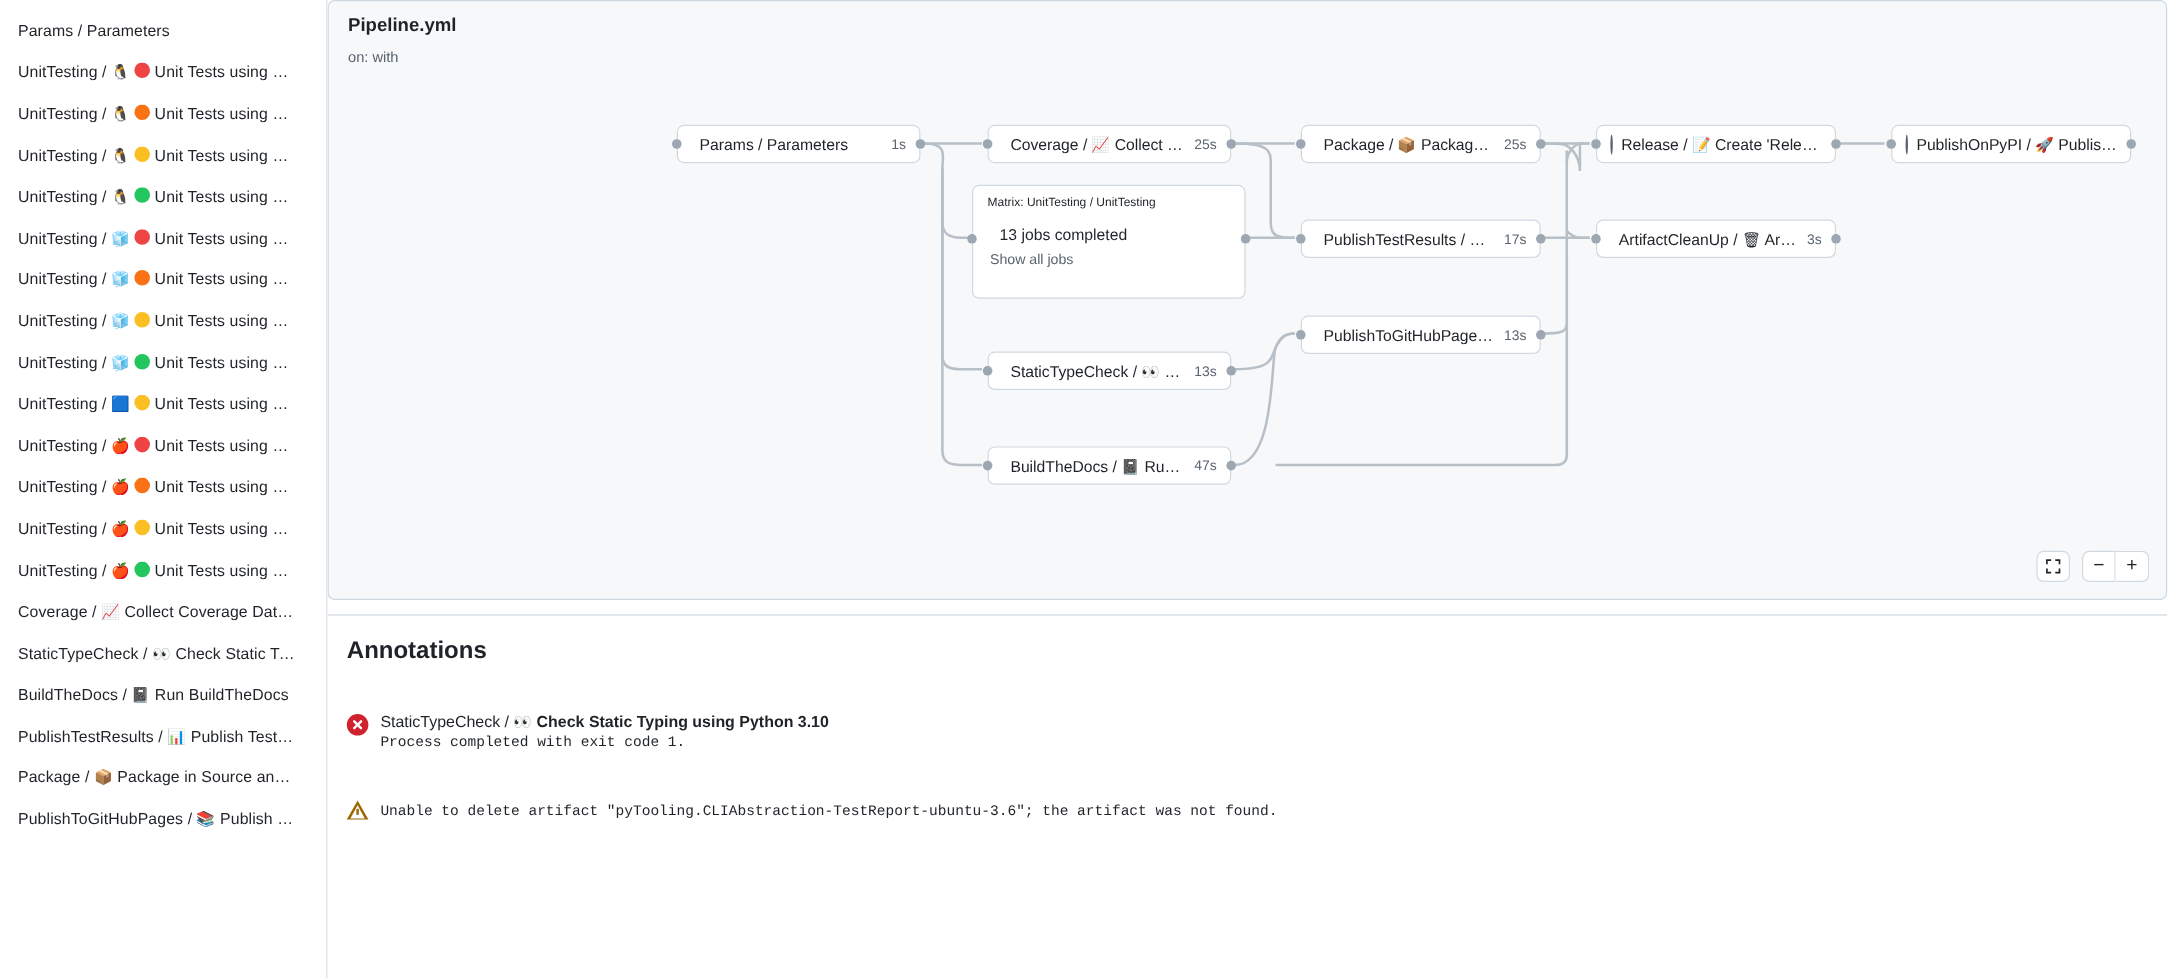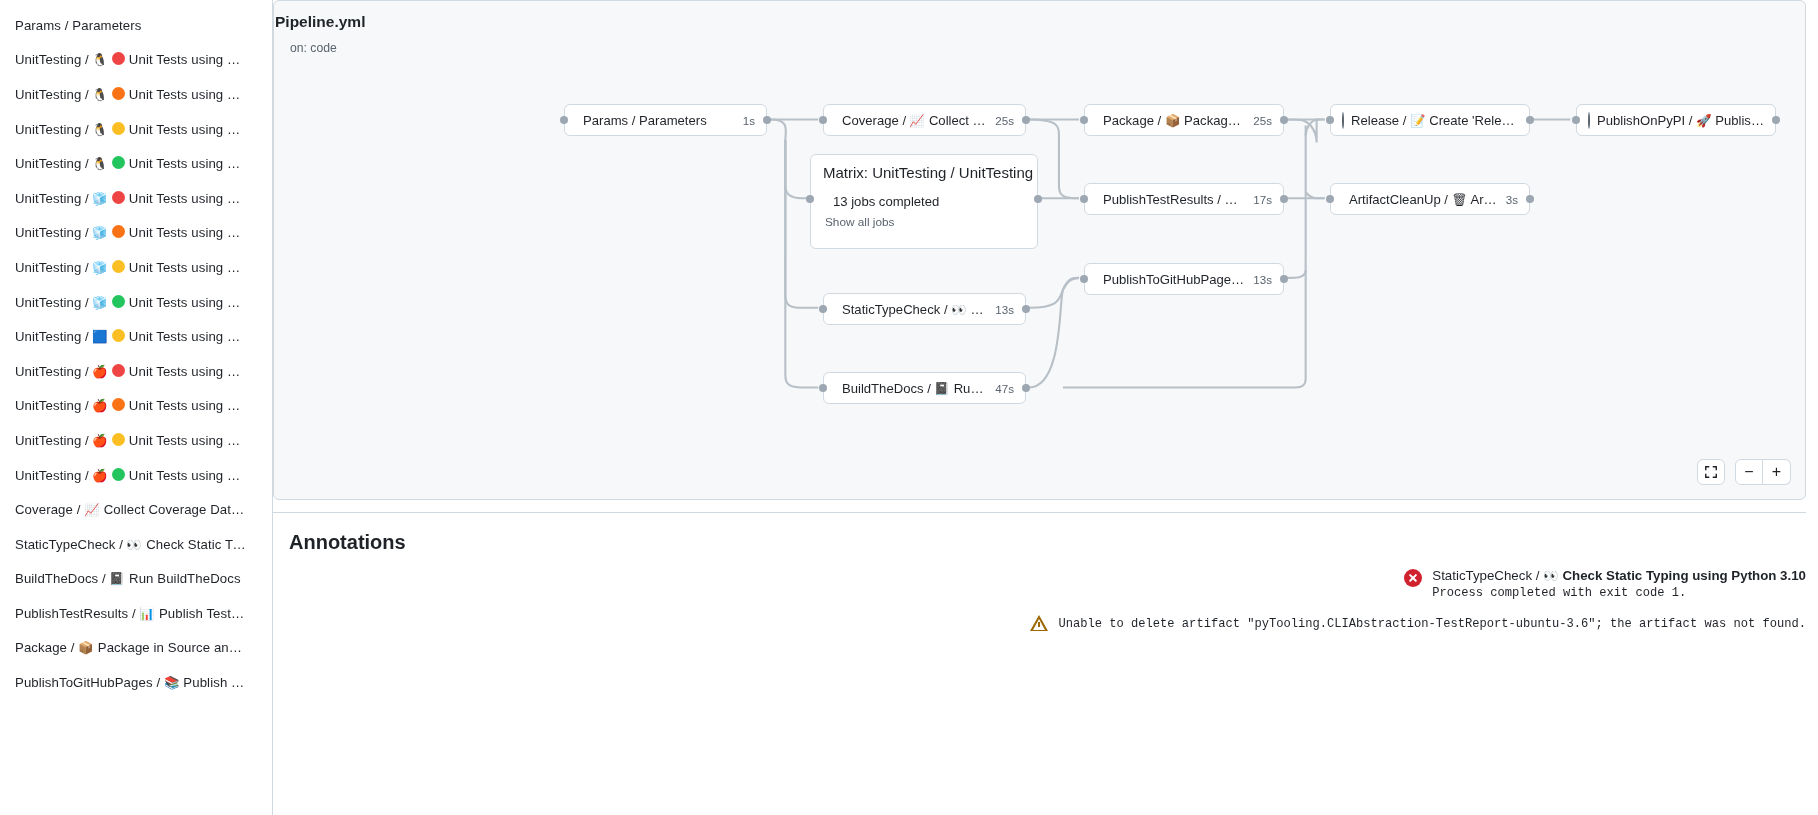--- a/index.html
+++ b/index.html
@@ -99,21 +99,21 @@
   .graph-card {
     margin: 0 12px 0 0;
     height: 500px;
     background: #f6f8fa;
     border: 1px solid #d1d9e0;
     border-radius: 6px;
     position: relative;
     overflow: hidden;
   }
   .wf-title {
-    position: absolute; left: 1px; top: 12px;
+    position: absolute; left: 16px; top: 12px;
     font-size: 15.5px; font-weight: 600; color: #1f2328;
   }
   .wf-sub {
     position: absolute; left: 16px; top: 40px;
     font-size: 12.2px; color: #59636e;
   }
 
   .node {
     position: absolute;
     background: #ffffff;
@@ -140,21 +140,21 @@
 
   .matrix {
     position: absolute;
     background: #ffffff;
     border: 1px solid #d1d9e0;
     border-radius: 6px;
     z-index: 2;
     cursor: pointer;
   }
   .matrix-title {
-    font-size: 15px; color: #1f2328; padding: 9px 12px 0 12px;
+    font-size: 10px; color: #1f2328; padding: 9px 12px 0 12px;
     white-space: nowrap;
   }
   .matrix-row {
     display: flex; align-items: center; gap: 8px;
     padding: 13px 12px 0 14px; font-size: 13.1px;
   }
   .matrix-link {
     font-size: 11.8px; color: #59636e; padding: 6px 12px 0 14px;
   }
 
@@ -182,21 +182,21 @@
 
   
   .annotations {
     margin: 12px 12px 0 0;
     border-top: 1px solid #d1d9e0;
     padding: 18px 0 0 16px;
     background:#fff;
   }
   .ann-title { font-size: 20px; font-weight: 600; color:#1f2328; }
   .ann-sub { font-size: 12.2px; color:#59636e; margin-top: 5px; }
-  .ann-item { display:flex; gap:10px; margin-top: 14px; align-items:flex-start;justify-content:flex-end; }
+  .ann-item { display:flex; gap:10px; margin-top: 40px; align-items:flex-start; }
   .ann-icon { flex:0 0 auto; margin-top:1px; position:relative; width:18px; height:18px;}
   .ann-head { font-size: 13.3px; color:#1f2328; }
   .ann-msg {
     font-size: 12.1px; color:#1f2328; margin-top: 3px;
     font-family: "Liberation Mono", monospace;
   }
 </style>
 </head>
 <body>
 
@@ -282,21 +282,21 @@
       <div class="job-row">
         <span class="ico"><span class="check sm"></span></span>
         <span class="job-label">PublishToGitHubPages / <span class="emoji">📚</span> Publish to G...</span>
       </div>
     </div>
 
   <div class="main">
 
     <div class="graph-card">
       <div class="wf-title">Pipeline.yml</div>
-      <div class="wf-sub">on: code</div>
+      <div class="wf-sub">on: with</div>
 
       <svg class="edges" viewBox="0 0 1533 500" preserveAspectRatio="none">
         <g fill="none" stroke="#b7bfc7" stroke-width="2.1">
 
           <path d="M497,119 L545,119"></path>
 
           <path d="M497,119 C517,119 512,130 512,140 L512,185 C512,195 518,198 528,198 L536,198"></path>
 
           <path d="M512,140 L512,296 C512,306 518,308 528,308 L545,308"></path>
 

